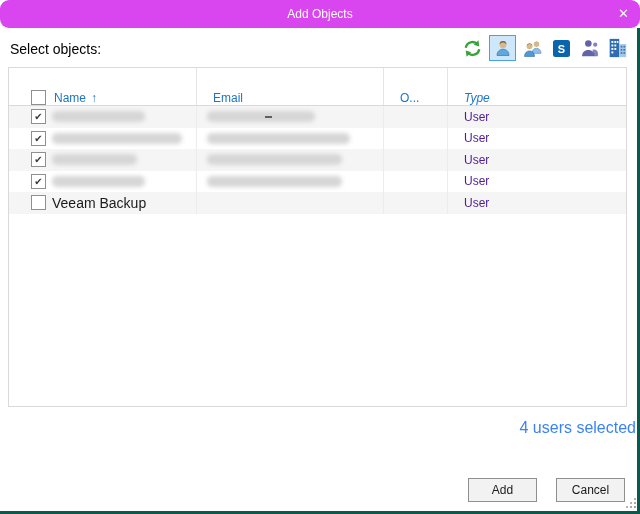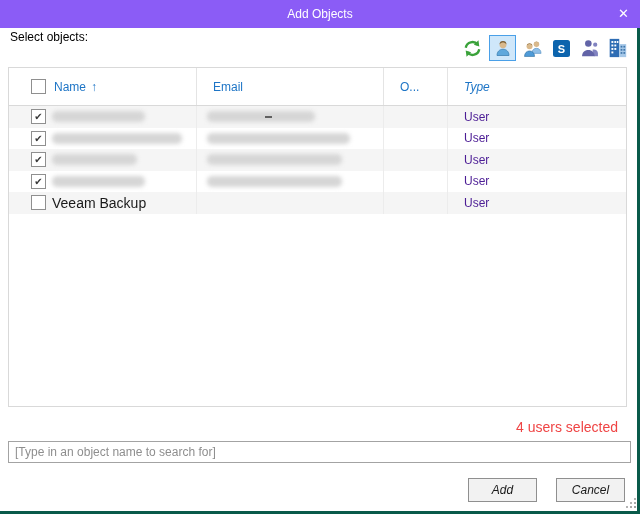--- a/index.html
+++ b/index.html
@@ -1,56 +1,56 @@
 <!DOCTYPE html>
 <html><head>
 <meta charset="utf-8">
 <style>
   html,body{margin:0;padding:0;background:#fff;}
   body{font-family:"Liberation Sans",sans-serif;}
   .window{position:relative;width:640px;height:514px;background:#fff;overflow:hidden;}
 
   
-  .titlebar{position:absolute;left:0;top:0;width:640px;height:28px;background:#8b5cf6;}
+  .titlebar{position:absolute;left:0;top:0;width:640px;height:28px;background:#d946ef;border-radius:9px;}
   .title{position:absolute;left:0;right:0;top:0;line-height:28px;text-align:center;color:#fff;font-size:12px;}
   .close{position:absolute;right:11px;top:0;line-height:28px;color:#fff;font-size:13px;cursor:pointer;}
   .frame-right{position:absolute;right:0;top:28px;width:3px;bottom:0;background:#095a4a;}
   .frame-bottom{position:absolute;left:0;bottom:0;width:640px;height:3px;background:#095a4a;}
 
   
-  .select-label{position:absolute;left:10px;top:30px;font-size:12px;color:#000;}
+  .select-label{position:absolute;left:10px;top:41px;font-size:14px;color:#000;}
   .toolbar{position:absolute;top:35px;right:11px;height:26px;display:flex;align-items:center;gap:6px;}
   .tbtn{height:26px;min-width:22px;display:flex;align-items:center;justify-content:center;border:1px solid transparent;box-sizing:border-box;cursor:pointer;}
   .tbtn.active{background:#cfe7fa;border-color:#4aa0e8;min-width:27px;}
 
   
   .table{position:absolute;left:8px;top:67px;width:619px;height:340px;border:1px solid #d9d9d9;box-sizing:border-box;background:#fff;}
   .thead{display:grid;grid-template-columns:188px 187px 64px 178px;height:38px;border-bottom:1px solid #d9d9d9;box-sizing:border-box;}
-  .hcell{font-size:12px;color:#1e75c6;padding-left:16px;height:100%;display:flex;align-items:center;box-sizing:border-box;border-right:1px solid #e4e4e4;cursor:pointer;}
+  .hcell{font-size:12px;color:#1e75c6;padding-left:16px;height:100%;display:flex;align-items:flex-end;box-sizing:border-box;border-right:1px solid #e4e4e4;cursor:pointer;}
   .hcell.last{border-right:none;font-style:italic;}
   .hcell.first{padding-left:22px;gap:8px;color:#1e75c6;}
   .sort{color:#1e75c6;font-size:12px;margin-left:5px;}
   .tbody{}
   .trow{display:grid;grid-template-columns:188px 187px 64px 178px;height:21.5px;}
   .trow.odd{background:#f5f5f5;}
   .cell{height:100%;display:flex;align-items:center;box-sizing:border-box;border-right:1px solid #ececec;position:relative;overflow:hidden;}
   .cell.last{border-right:none;}
   .c-check{padding-left:22px;gap:6px;}
   .c-email{padding-left:10px;}
   .c-type{padding-left:16px;font-size:12px;color:#4c1d95;}
   .checkbox{width:13px;height:13px;border:1px solid #8f8f8f;background:#fff;flex:0 0 auto;display:flex;align-items:center;justify-content:center;font-size:10px;color:#3a3a3a;line-height:13px;cursor:pointer;}
   .blob{height:11px;border-radius:5px;background:#d6d6d6;filter:blur(2px);flex:0 0 auto;}
   .name-text{font-size:14px;color:#1a1a1a;white-space:nowrap;}
   .dash{position:absolute;left:68px;top:10px;width:7px;height:2px;background:#606060;}
 
   
-  .status{position:absolute;top:419px;right:22px;font-size:14px;color:#ef4444;}
+  .status{position:absolute;top:419px;right:4px;font-size:16px;color:#3b82f6;}
   .search{position:absolute;left:8px;top:441px;width:623px;height:22px;box-sizing:border-box;border:1px solid #a3a3a3;font-size:12px;padding:0 6px;color:#333;font-family:"Liberation Sans",sans-serif;outline:none;}
   .search::placeholder{color:#8e8e8e;opacity:1;}
-  .btn{position:absolute;top:478px;height:24px;width:69px;background:#f2f2f2;border:1px solid #8f8f8f;font-size:12px;font-family:"Liberation Sans",sans-serif;color:#1a1a1a;cursor:pointer;font-style:italic;}
+  .btn{position:absolute;top:478px;height:24px;width:69px;background:#f2f2f2;border:1px solid #8f8f8f;font-size:12px;font-family:"Liberation Sans",sans-serif;color:#1a1a1a;cursor:pointer;}
   .btn-add{left:468px;}
   .btn-cancel{left:556px;}
   .grip{position:absolute;left:626px;top:498px;width:11px;height:11px;}
   .grip::after{content:"";position:absolute;width:2px;height:2px;background:#a0a0a0;left:8px;top:8px;
     box-shadow:-4px 0 #a8a8a8,-8px 0 #b4b4b4,0 -4px #a8a8a8,-4px -4px #b4b4b4,0 -8px #b4b4b4;}
 </style>
 </head>
 <body>
 
 <div class="window">
@@ -206,19 +206,18 @@
           <div class="cell c-o"></div>
           <div class="cell c-type last">
             <span>User</span>
           </div>
         </div>
       </div>
   </div>
 
   <span class="status">4 users selected</span>
 
-  <input class="search" type="text" placeholder="[Type in an object name to search for]" style="">
 
   <button class="btn btn-add">Add</button>
   <button class="btn btn-cancel">Cancel</button>
 
   <div class="grip"></div>
 </div>
 
 </body></html>

